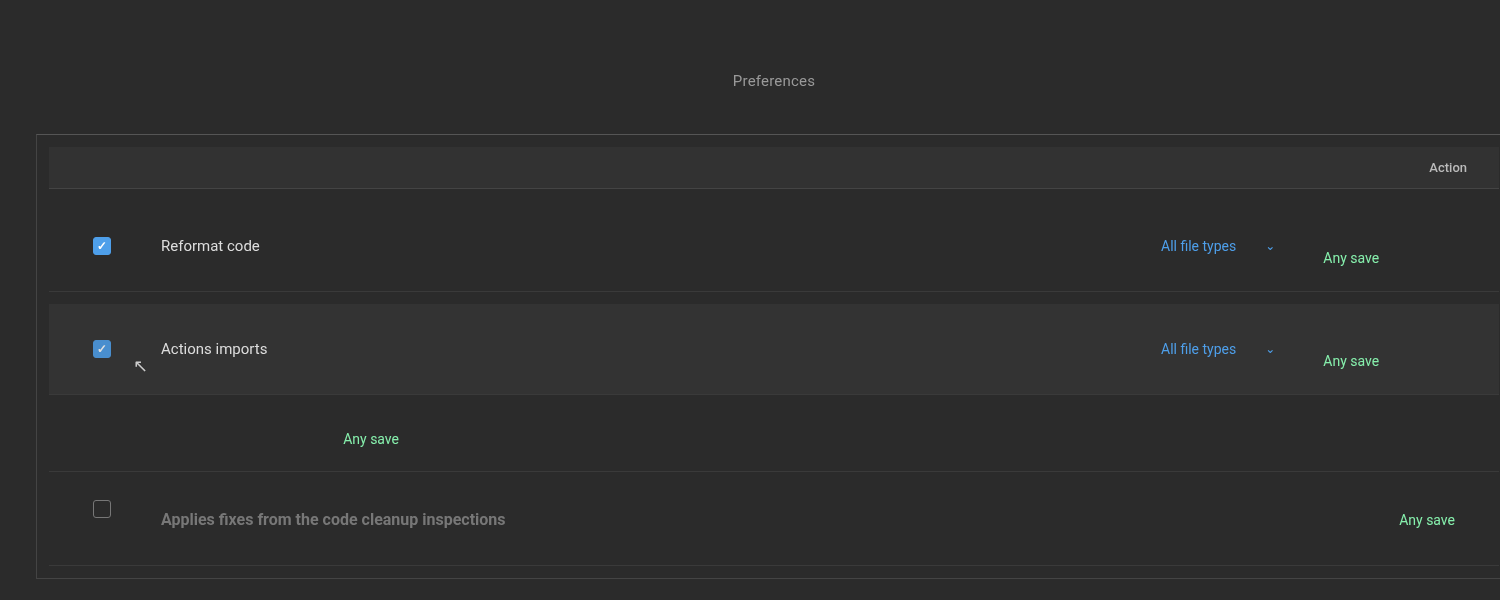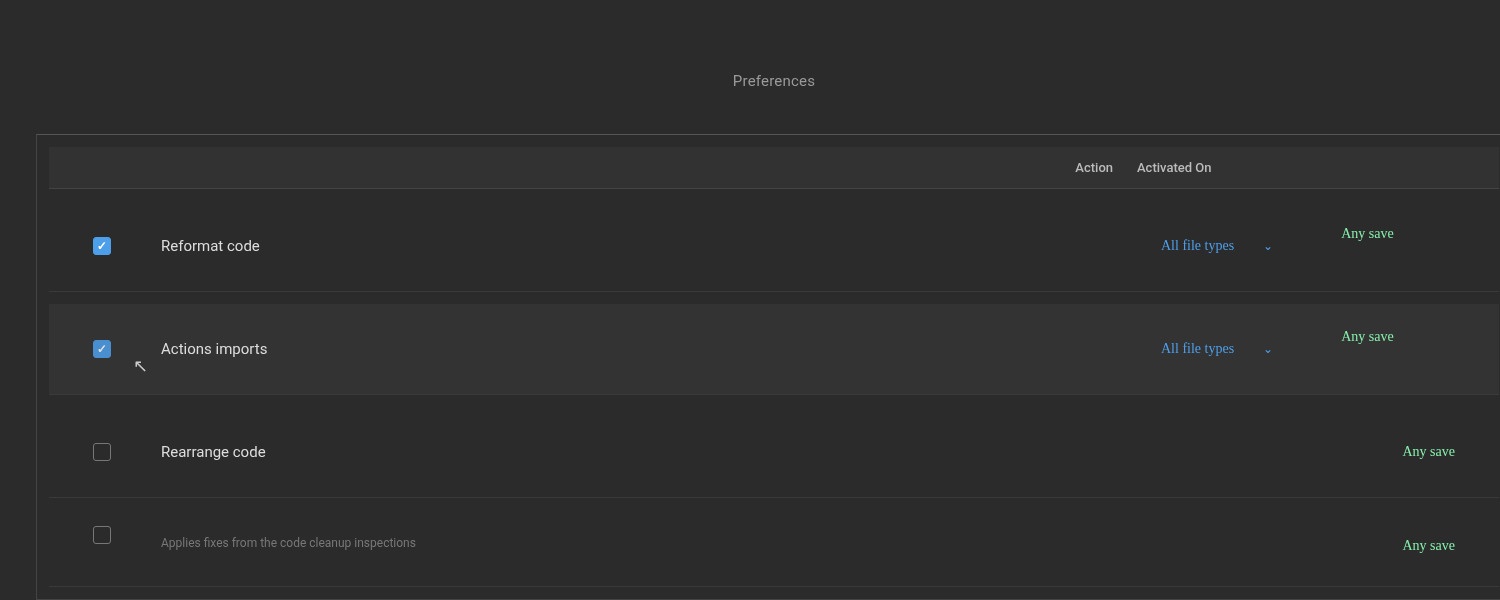--- a/index.html
+++ b/index.html
@@ -135,23 +135,22 @@
     .row-left {
       flex: 1;
       display: flex;
       align-items: center;
       gap: 14px;
     }
 
     .row-right {
       width: 330px;
       display: flex;
-      align-items: flex-start;
-      gap: 32px;
-      font-family: Liberation Serif, serif;
+      align-items: flex-end;
+      gap: 12px;
     }
 
     .checkbox {
       width: 18px;
       height: 18px;
       border: 1.5px solid #777777;
       border-radius: 3px;
       display: flex;
       align-items: center;
       justify-content: center;
@@ -176,23 +175,24 @@
       font-weight: 700;
       line-height: 1;
     }
 
     .action-label {
       font-size: 15px;
       color: #dddddd;
     }
 
     .action-sublabel {
-      font-size: 12px;
+      font-size: 16px;
       color: #777777;
       margin-top: 2px;
+      font-weight: bold;
     }
 
     .row-left-text {
       display: flex;
       flex-direction: column;
     }
 
     .file-types-dropdown {
       display: flex;
       align-items: center;
@@ -222,21 +222,20 @@
 
   <div style="text-align:center; padding: 12px 0 10px 0; background-color: #2b2b2b;">
     <span class="preferences-title" style="font-size:15px; color:#999; display:block;">Preferences</span>
   </div>
 
 
   <div class="table-container">
 
     <div class="table-header">
       <div class="col-action">Action</div>
-      <div class="col-activated">Activated On</div>
     </div>
 
     <div class="table-row" id="row-reformat">
       <div class="row-left">
         <div class="checkbox checked">
           <span class="checkbox-check">✓</span>
         </div>
         <div class="row-left-text">
           <span class="action-label">Reformat code</span>
         </div>
@@ -264,28 +263,20 @@
       <div class="row-right">
         <div class="file-types-dropdown">
           <span class="file-types-label">All file types</span>
           <span class="dropdown-chevron">⌄</span>
         </div>
         <span class="activated-on-value">Any save</span>
       </div>
     </div>
 
     <div class="table-row" id="row-rearrange">
-      <div class="row-left">
-        <div class="checkbox">
-          
-        </div>
-        <div class="row-left-text">
-          <span class="action-label">Rearrange code</span>
-        </div>
-      </div>
       <div class="row-right" style="justify-content: flex-end;">
         <span class="activated-on-value" style="margin-left: auto;">Any save</span>
       </div>
     </div>
 
     <div class="table-row" id="row-cleanup">
       <div class="row-left">
         <div class="checkbox" style="align-self: flex-start; margin-top: 4px;">
           
         </div>

